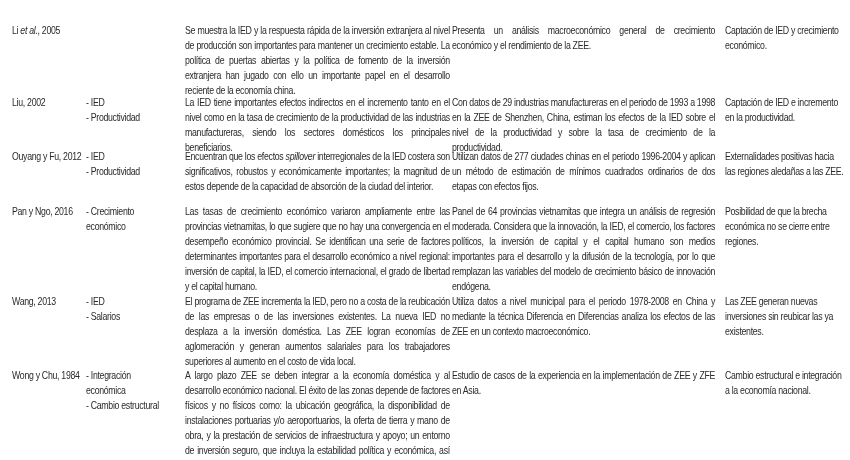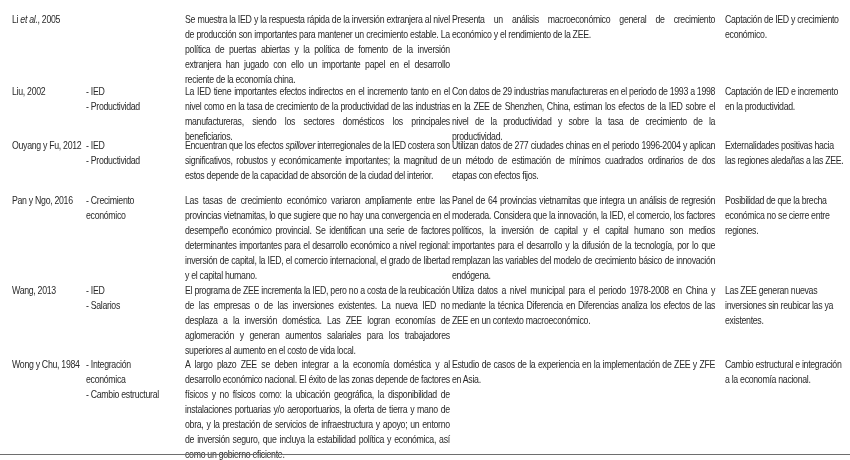--- a/index.html
+++ b/index.html
@@ -1,21 +1,21 @@
 <!DOCTYPE html>
 <html><head>
 <meta charset="utf-8">
 <style>
   html, body { margin: 0; padding: 0; background: #ffffff; }
   body {
     width: 850px; height: 460px; overflow: hidden; position: relative;
     font-family: "Liberation Sans Narrow", "Liberation Sans", sans-serif;
     color: #2a2a2a;
   }
-  .page { position: absolute; left: 0; top: 0; width: 850px; height: 332px; }
+  .page { position: absolute; left: 0; top: 11px; width: 850px; height: 332px; }
   .row { position: absolute; left: 0; width: 850px; }
   .cell {
     position: absolute; top: 0;
     font-size: 10.2px; line-height: 15px;
     letter-spacing: -0.35px;
     transform: scaleX(0.86); transform-origin: left top;
   }
   .c1 { left: 12px; width: 82px; }
   .c2 { left: 86px; width: 100px; }
   .c3 { left: 185px; width: 308px; text-align: justify; }

